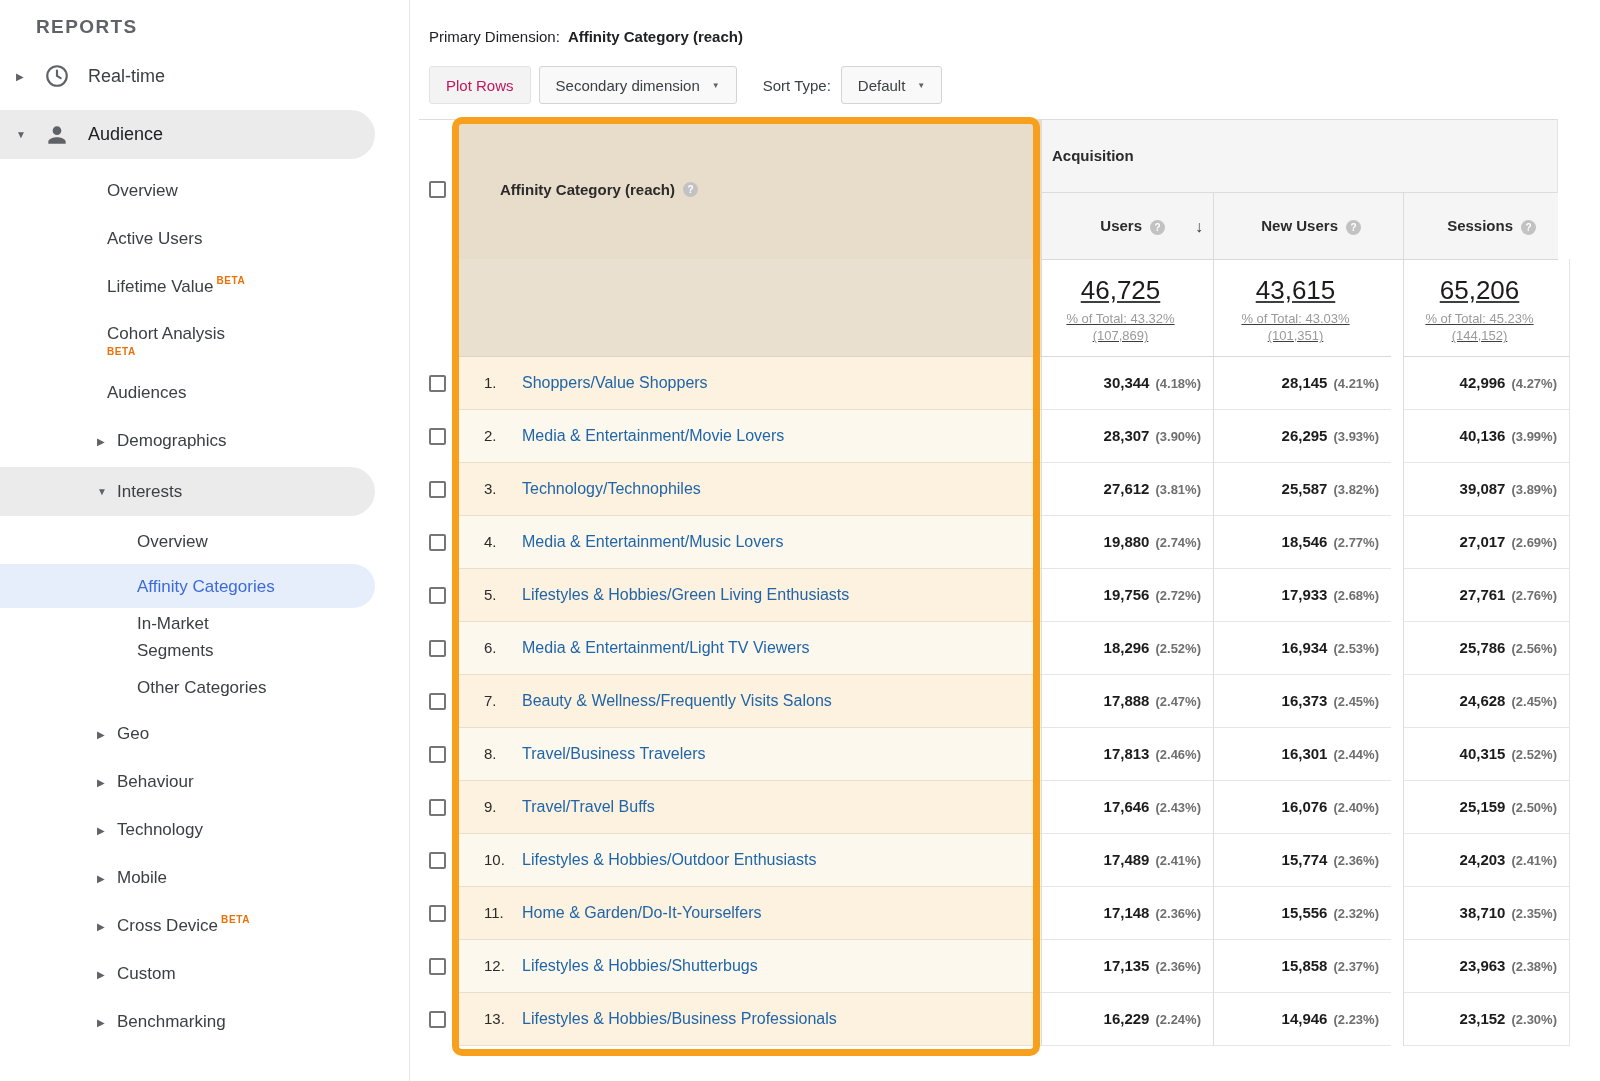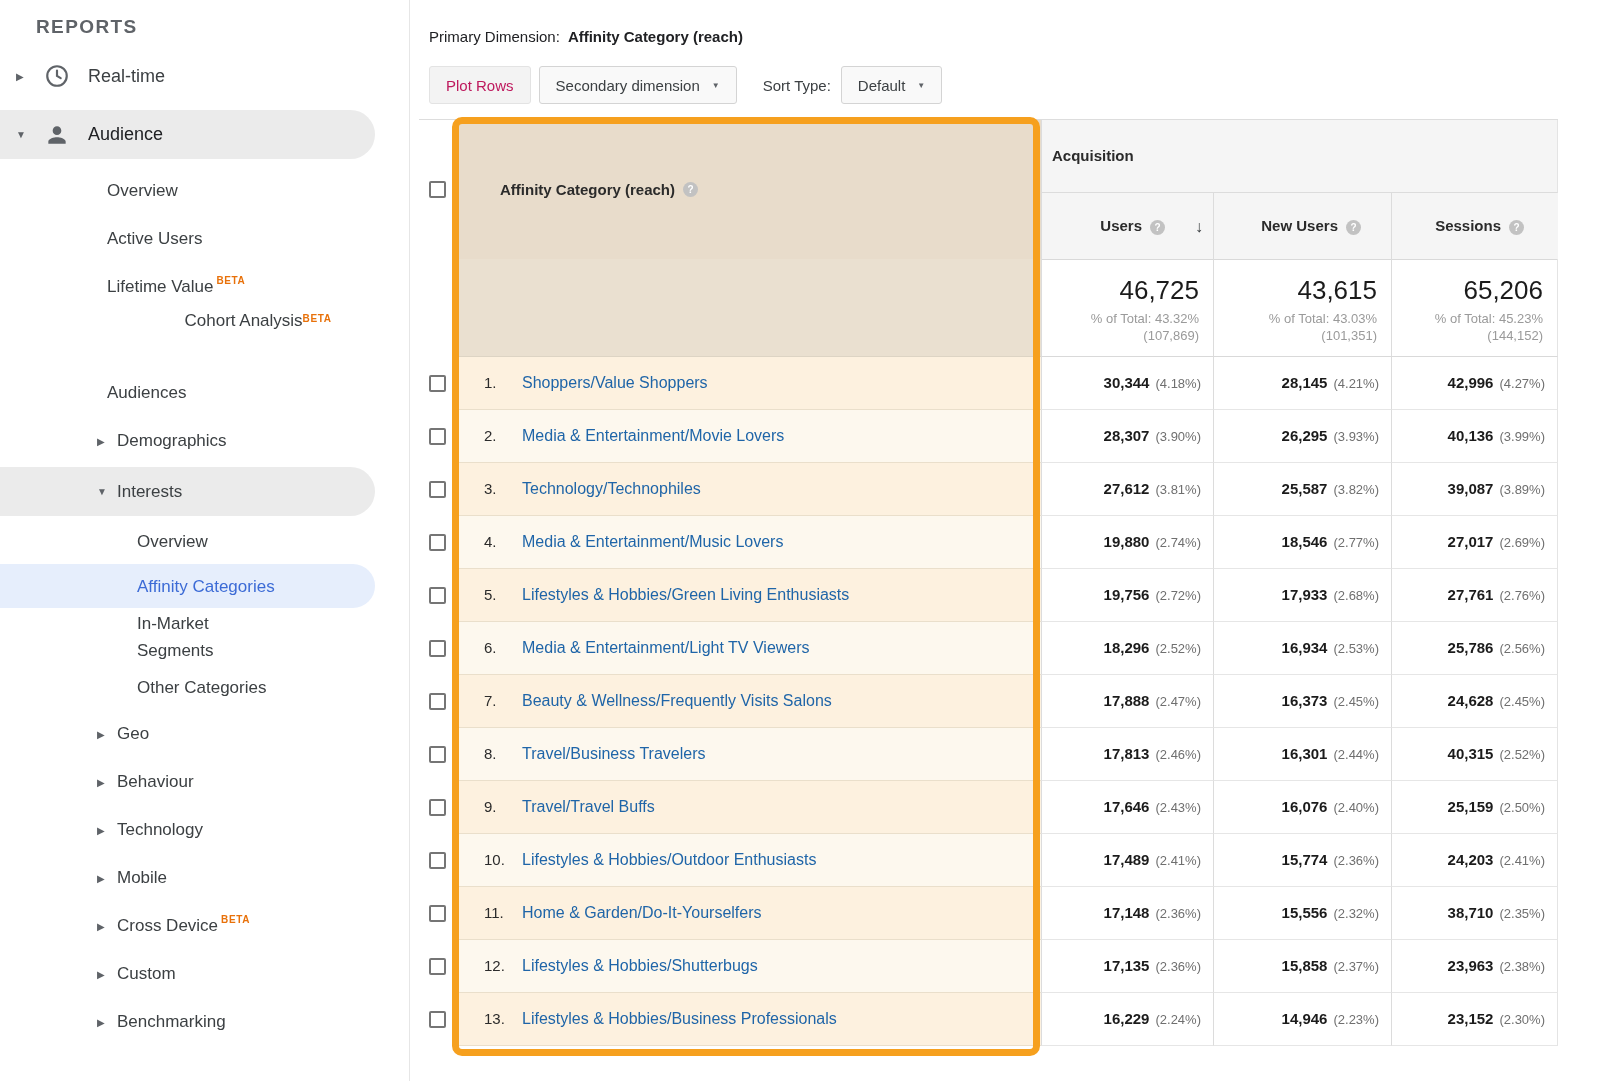--- a/index.html
+++ b/index.html
@@ -11,21 +11,21 @@
   .sidebar { position:absolute; left:0; top:0; width:410px; height:1081px; background:#fff; border-right:1px solid #e6e6e6; }
   .sb-heading { padding:16px 0 0 36px; height:48px; font-size:19px; letter-spacing:1.4px; color:#5f6368; font-weight:700; }
   .sb-top { display:flex; align-items:center; height:56px; padding-left:16px; font-size:18px; color:#3c4043; cursor:pointer; }
   .sb-top.pill { width:375px; height:49px; background:#ebebeb; border-radius:0 26px 26px 0; color:#202124; margin:6px 0 8px 0; }
   .tri { width:28px; font-size:10px; color:#5f6368; flex:none; }
   .sb-ic { width:44px; flex:none; display:flex; align-items:center; }
   .l2 { display:flex; align-items:center; height:48px; padding-left:107px; font-size:17px; color:#3c4043; cursor:pointer; }
   .l2.arrowed { padding-left:97px; }
   .l2.arrowed .tri { width:20px; }
   .l2.pill { width:375px; height:49px; background:#ebebeb; border-radius:0 26px 26px 0; margin:2px 0 4px 0; }
-  .l2.tall { height:58px; flex-direction:row; align-items:flex-start; justify-content:center; }
+  .l2.tall { height:58px; flex-direction:column; align-items:flex-start; justify-content:center; }
   .l2 .beta-sub { font-size:10px; color:#e8710a; font-weight:700; letter-spacing:.6px; margin-top:2px; }
   .beta-sup { font-size:10px; color:#e8710a; font-weight:700; letter-spacing:.6px; position:relative; top:-7px; margin-left:3px; }
   .l3 { display:flex; align-items:center; min-height:44px; padding-left:137px; font-size:17px; color:#3c4043; cursor:pointer; }
   .l3 .wrap-label { width:145px; line-height:27px; }
   .l3.selected { width:375px; background:#e6eefc; border-radius:0 26px 26px 0; color:#3c6bd6; padding-top:4px; padding-bottom:4px; }
   .l3.multiline { padding-top:2px; padding-bottom:2px; }
 
   
   .main { position:absolute; left:411px; top:0; width:969px; height:1081px; background:#fff; }
   .primary-row { margin:28px 0 0 18px; font-size:15px; color:#202124; }
@@ -36,52 +36,52 @@
   .btn.disabled { background:#f3f3f3; border-color:#e3e3e3; color:#be185d; cursor:default; }
   .tb-gap8 { width:8px; } .tb-gap24 { width:26px; } .tb-gap10 { width:10px; }
   .sort-label { font-size:15px; color:#3c4043; }
 
   
   .tbl { position:relative; margin:14px 0 0 8px; width:1139px; font-size:15px; }
   .c1 { width:37px; flex:none; }
   .c2 { width:585px; flex:none; }
   .c3 { width:172px; flex:none; }
   .c4 { width:178px; flex:none; }
-  .c5 { width:167px; flex:none; }
+  .c5 { width:167px; flex:none;margin-left:12px; }
   .vline { border-left:1px solid #dcdcdc; }
 
   .hdr-block { display:flex; height:140px; border-top:1px solid #ddd; }
   .sel-cell { display:flex; align-items:center; justify-content:center; }
   .cat-head { background:#e8dccb; display:flex; align-items:center; padding-left:44px; font-weight:700; color:#2b2b2b; }
   .metrics-head { width:517px; display:flex; flex-direction:column; }
   .acq { height:73px; background:#f5f5f5; border-left:1px solid #dcdcdc; border-right:1px solid #e4e4e4; border-bottom:1px solid #dcdcdc; line-height:72px; padding-left:10px; font-weight:700; color:#2b2b2b; }
   .mcols { height:67px; display:flex; background:#f5f5f5; border-bottom:1px solid #d9d9d9; }
   .mh { line-height:66px; text-align:right; font-weight:700; color:#2b2b2b; cursor:pointer; white-space:nowrap; }
   .mh.c3 { padding-right:10px; } .mh.c4 { padding-right:30px; } .mh.c5 { padding-right:34px; }
   .help { display:inline-block; width:15px; height:15px; border-radius:50%; background:#c2c2c2; color:#fff; font-size:10px; font-weight:700; line-height:15px; text-align:center; vertical-align:middle; margin-left:8px; cursor:pointer; }
   .sort-arrow { font-size:16px; font-weight:700; color:#3c4043; margin-left:30px; vertical-align:middle; }
 
   .sum-row { display:flex; height:98px; }
   .cat-sum { background:#eae0d0; border-bottom:1px solid #ddd4c4; }
-  .scell { border-bottom:1px solid #d9d9d9; padding:16px 14px 0 0; text-align:right; }
+  .scell { border-bottom:1px solid #d9d9d9; padding:16px 14px 0 0; text-align:center;text-decoration:underline; }
   .scell.c5x { border-right:1px solid #e4e4e4; }
   .big { font-size:26px; color:#1b1b1b; }
   .sub { margin-top:4px; font-size:13px; color:#9a9a9a; line-height:17px; }
 
   .trow { display:flex; height:53px; }
   .cbcell { display:flex; align-items:center; justify-content:center; }
   .catcell { line-height:52px; padding-left:28px; border-bottom:1px solid #eadfcb; white-space:nowrap; overflow:hidden; }
   .trow.odd .catcell { background:#fdf1df; }
   .trow.even .catcell { background:#fdf8ee; }
   .rank { display:inline-block; width:38px; font-size:15px; color:#2b2b2b; }
   .cat-link { font-size:16px; color:#1f65a8; text-decoration:none; cursor:pointer; }
   .ncell { line-height:52px; text-align:right; padding-right:12px; border-bottom:1px solid #e6e6e6; border-left:1px solid #dcdcdc; white-space:nowrap; }
   .ncell.last { border-right:1px solid #e4e4e4; }
   .nval { font-weight:700; font-size:15px; color:#1b1b1b; }
-  .pct { font-weight:400; font-size:13px; color:#6f6f6f; margin-left:6px; }
+  .pct { font-weight:700; font-size:13px; color:#6f6f6f; margin-left:6px; }
 
   .cb { display:inline-block; width:17px; height:17px; border:2px solid #757575; border-radius:2px; background:#fff; cursor:pointer; }
 
   .orange-box { position:absolute; left:33px; top:-2px; width:588px; height:939px; border:7px solid #f6a01e; border-radius:10px; pointer-events:none; z-index:5; }
 </style>
 </head>
 <body>
 
 <div class="app">
 

